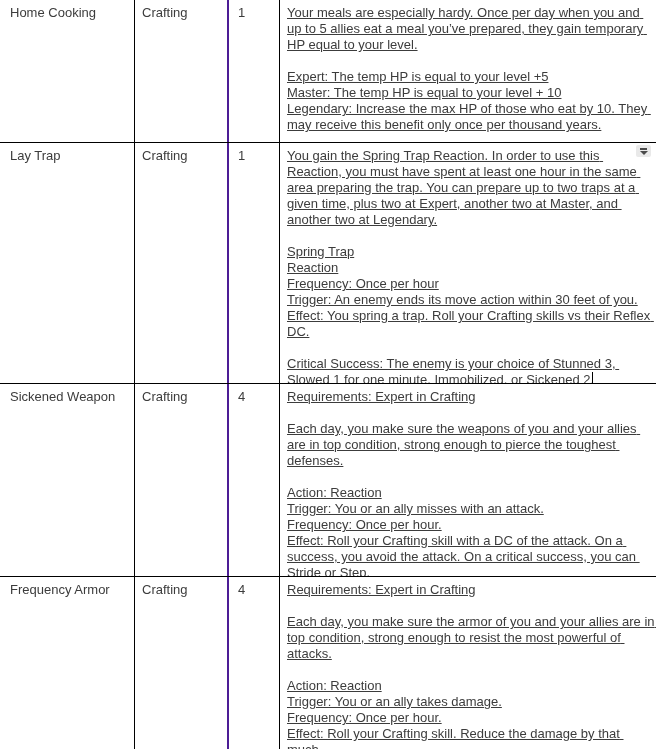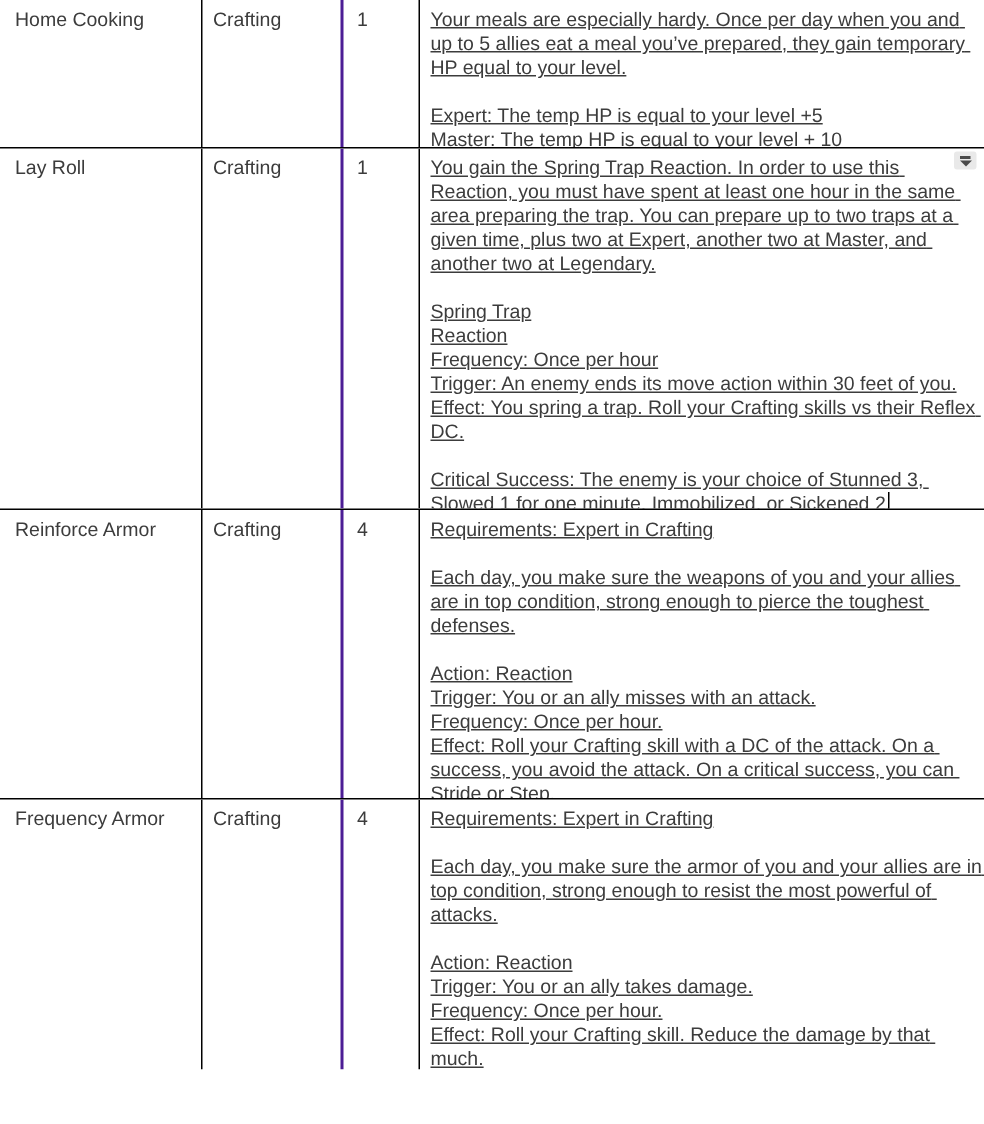--- a/index.html
+++ b/index.html
@@ -4,21 +4,21 @@
 <style>
   html,body{margin:0;padding:0;}
   body{
     width:656px;height:749px;overflow:hidden;background:#ffffff;
     font-family:"Liberation Sans","DejaVu Sans",sans-serif;
     font-size:13px;line-height:16px;color:#3c3c3c;
   }
   .table{width:656px;height:749px;box-sizing:border-box;}
   .row{display:flex;box-sizing:border-box;border-bottom:1px solid #000;overflow:hidden;}
   .row.last{border-bottom:none;}
-  .r0{height:99px}.r1{height:241px}.r2{height:193px}.r3{height:180px}
+  .r0{height:143px}.r1{height:241px}.r2{height:193px}.r3{height:180px}
   .cell{box-sizing:border-box;padding:5px 1px 0 7px;overflow:hidden;}
   .c1{width:135px;border-right:1px solid #000;padding-left:10px;}
   .c2{width:94px;border-right:2px solid #4c1d95;}
   .c3{width:51px;border-right:1px solid #000;padding-left:9px;}
   .c4{flex:1;position:relative;text-decoration:underline;}
   .desc{display:block;white-space:pre-wrap;word-wrap:break-word;}
   .dd-btn{
     position:absolute;top:2px;right:5px;width:15px;height:12px;
     background:#e9e9e9;border-radius:2px;
     display:flex;flex-direction:column;align-items:center;justify-content:center;
@@ -47,21 +47,21 @@
       <span class="desc">Your meals are especially hardy. Once per day when you and up to 5 allies eat a meal you’ve prepared, they gain temporary HP equal to your level.
 
 Expert: The temp HP is equal to your level +5
 Master: The temp HP is equal to your level + 10
 Legendary: Increase the max HP of those who eat by 10. They may receive this benefit only once per thousand years.</span>
     </div>
   </div>
 
   <div class="row r1">
     <div class="cell c1">
-      <span>Lay Roll</span>
+      <span>Lay Trap</span>
     </div>
     <div class="cell c2">
       <span>Crafting</span>
     </div>
     <div class="cell c3">
       <span>1</span>
     </div>
     <div class="cell c4">
       <span class="desc">You gain the Spring Trap Reaction. In order to use this Reaction, you must have spent at least one hour in the same area preparing the trap. You can prepare up to two traps at a given time, plus two at Expert, another two at Master, and another two at Legendary.
 
@@ -75,21 +75,21 @@
       <div class="dd-btn">
         <div class="dd-bar"></div>
         <div class="dd-tri"></div>
       </div>
       <div class="caret"></div>
     </div>
   </div>
 
   <div class="row r2">
     <div class="cell c1">
-      <span>Reinforce Armor</span>
+      <span>Sickened Weapon</span>
     </div>
     <div class="cell c2">
       <span>Crafting</span>
     </div>
     <div class="cell c3">
       <span>4</span>
     </div>
     <div class="cell c4">
       <span class="desc">Requirements: Expert in Crafting
 

